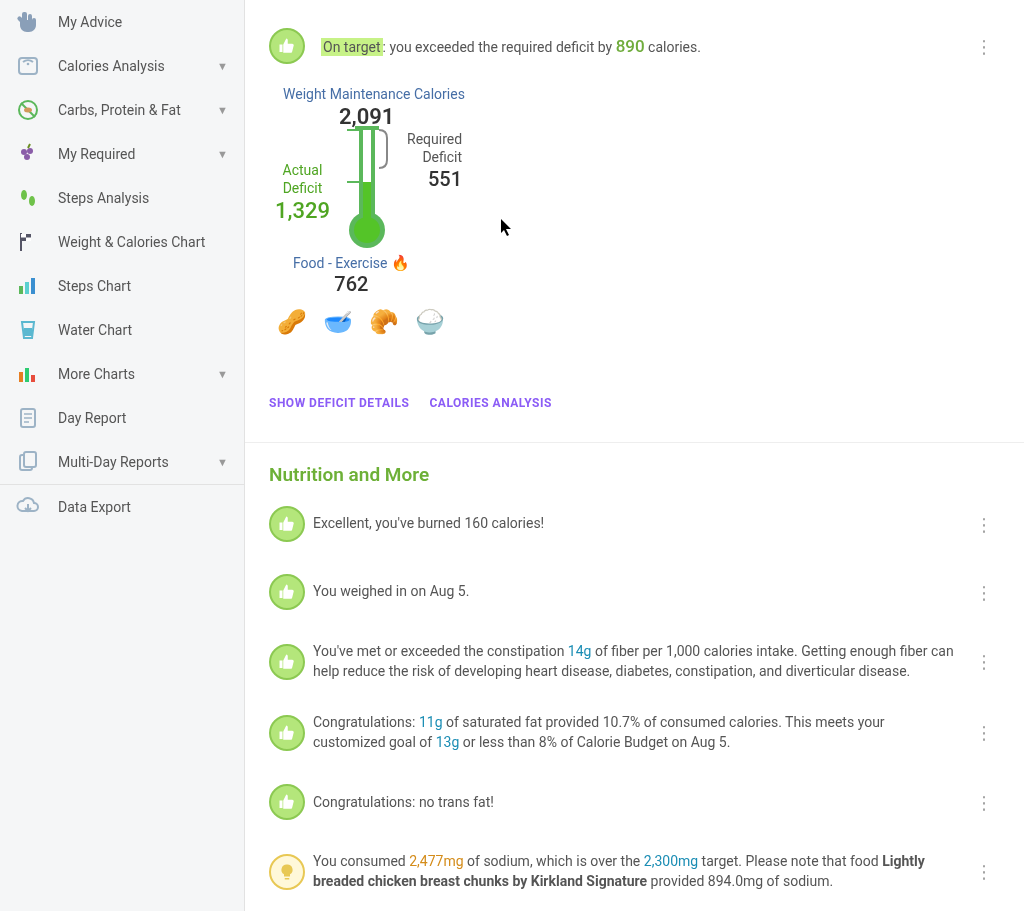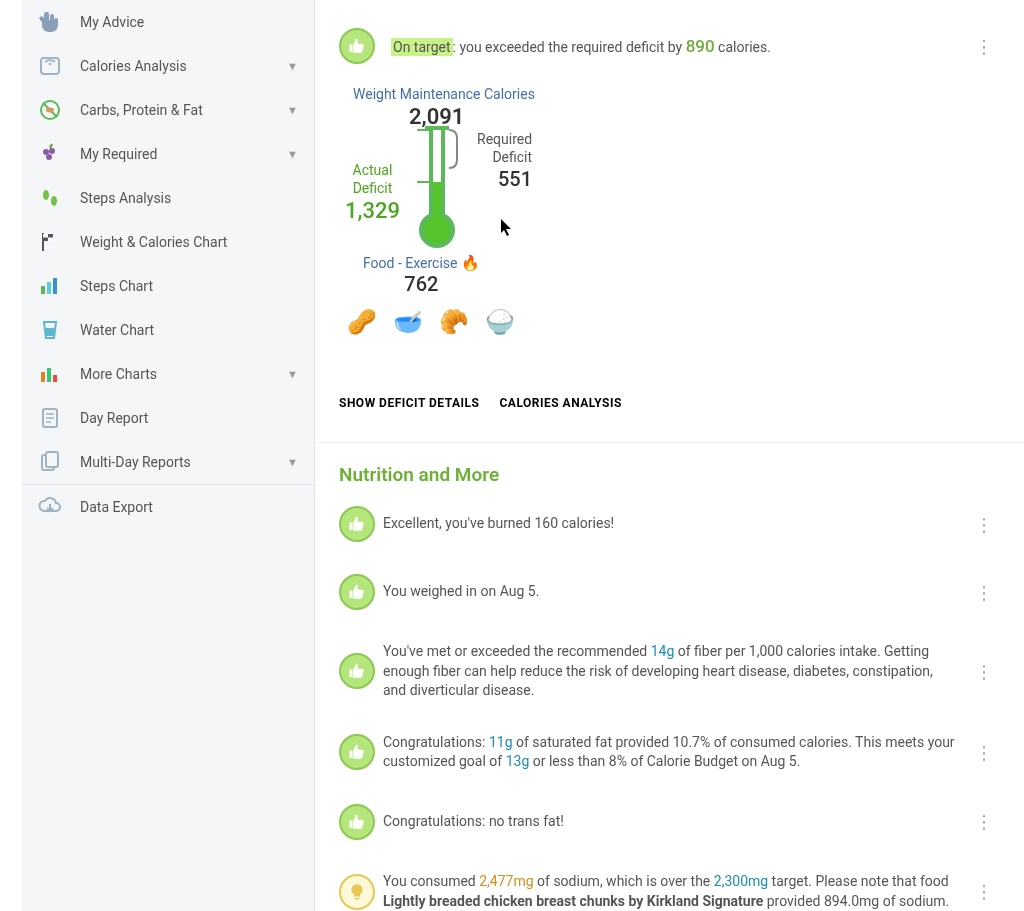--- a/index.html
+++ b/index.html
@@ -6,25 +6,24 @@
 body {
   font-family: -apple-system, BlinkMacSystemFont, "Segoe UI", Roboto, Arial, sans-serif;
   background: #fff;
   color: #333;
   width: 1024px;
   height: 911px;
   overflow: hidden;
   display: flex;
 }
 .sidebar {
-  width: 293px;
+  width: 245px;
   background: #f5f6f7;
   border-right: 1px solid #e2e2e2;
   flex-shrink: 0;
-  margin-left: 22px;
 }
 .sidebar-item {
   display: flex;
   align-items: center;
   padding: 10px 16px;
   cursor: pointer;
   color: #555;
   font-size: 14px;
   position: relative;
 }
@@ -163,21 +162,21 @@
   left: 6px;
 }
 .food-icon { width: 34px; height: 28px; display:flex; align-items:center; justify-content:center; font-size:24px; }
 .actions-row {
   display: flex;
   gap: 20px;
   padding: 0 0 16px 0;
   margin-top: 10px;
 }
 .action-link {
-  color: #000000;
+  color: #8b5cf6;
   font-size: 12px;
   font-weight: 700;
   letter-spacing: 0.5px;
   cursor: pointer;
 }
 .card-divider { height: 1px; background: #eee; }
 .section-hdr {
   color: #6db037;
   font-size: 19px;
   font-weight: 600;
@@ -419,21 +418,21 @@
     <div class="more-menu">⋮</div>
   </div>
 
   <div class="nutri-row">
     <div class="thumb-badge">
         <svg viewBox="0 0 24 24">
           <path d="M2 10h4v10H2zM7 20V10l4-8a2 2 0 0 1 2 2v5h6a2 2 0 0 1 2 2l-2 8a2 2 0 0 1-2 2H7z"></path>
         </svg>
       </div>
     <div class="nutri-text">
-      <span>You've met or exceeded the recommended </span><span class="teal-num">14g</span><span> of fiber per 1,000 calories intake. Getting enough fiber can help reduce the risk of developing heart disease, diabetes, constipation, and diverticular disease.</span>
+      <span>You've met or exceeded the constipation </span><span class="teal-num">14g</span><span> of fiber per 1,000 calories intake. Getting enough fiber can help reduce the risk of developing heart disease, diabetes, constipation, and diverticular disease.</span>
     </div>
     <div class="more-menu">⋮</div>
   </div>
 
   <div class="nutri-row">
     <div class="thumb-badge">
         <svg viewBox="0 0 24 24">
           <path d="M2 10h4v10H2zM7 20V10l4-8a2 2 0 0 1 2 2v5h6a2 2 0 0 1 2 2l-2 8a2 2 0 0 1-2 2H7z"></path>
         </svg>
       </div>

